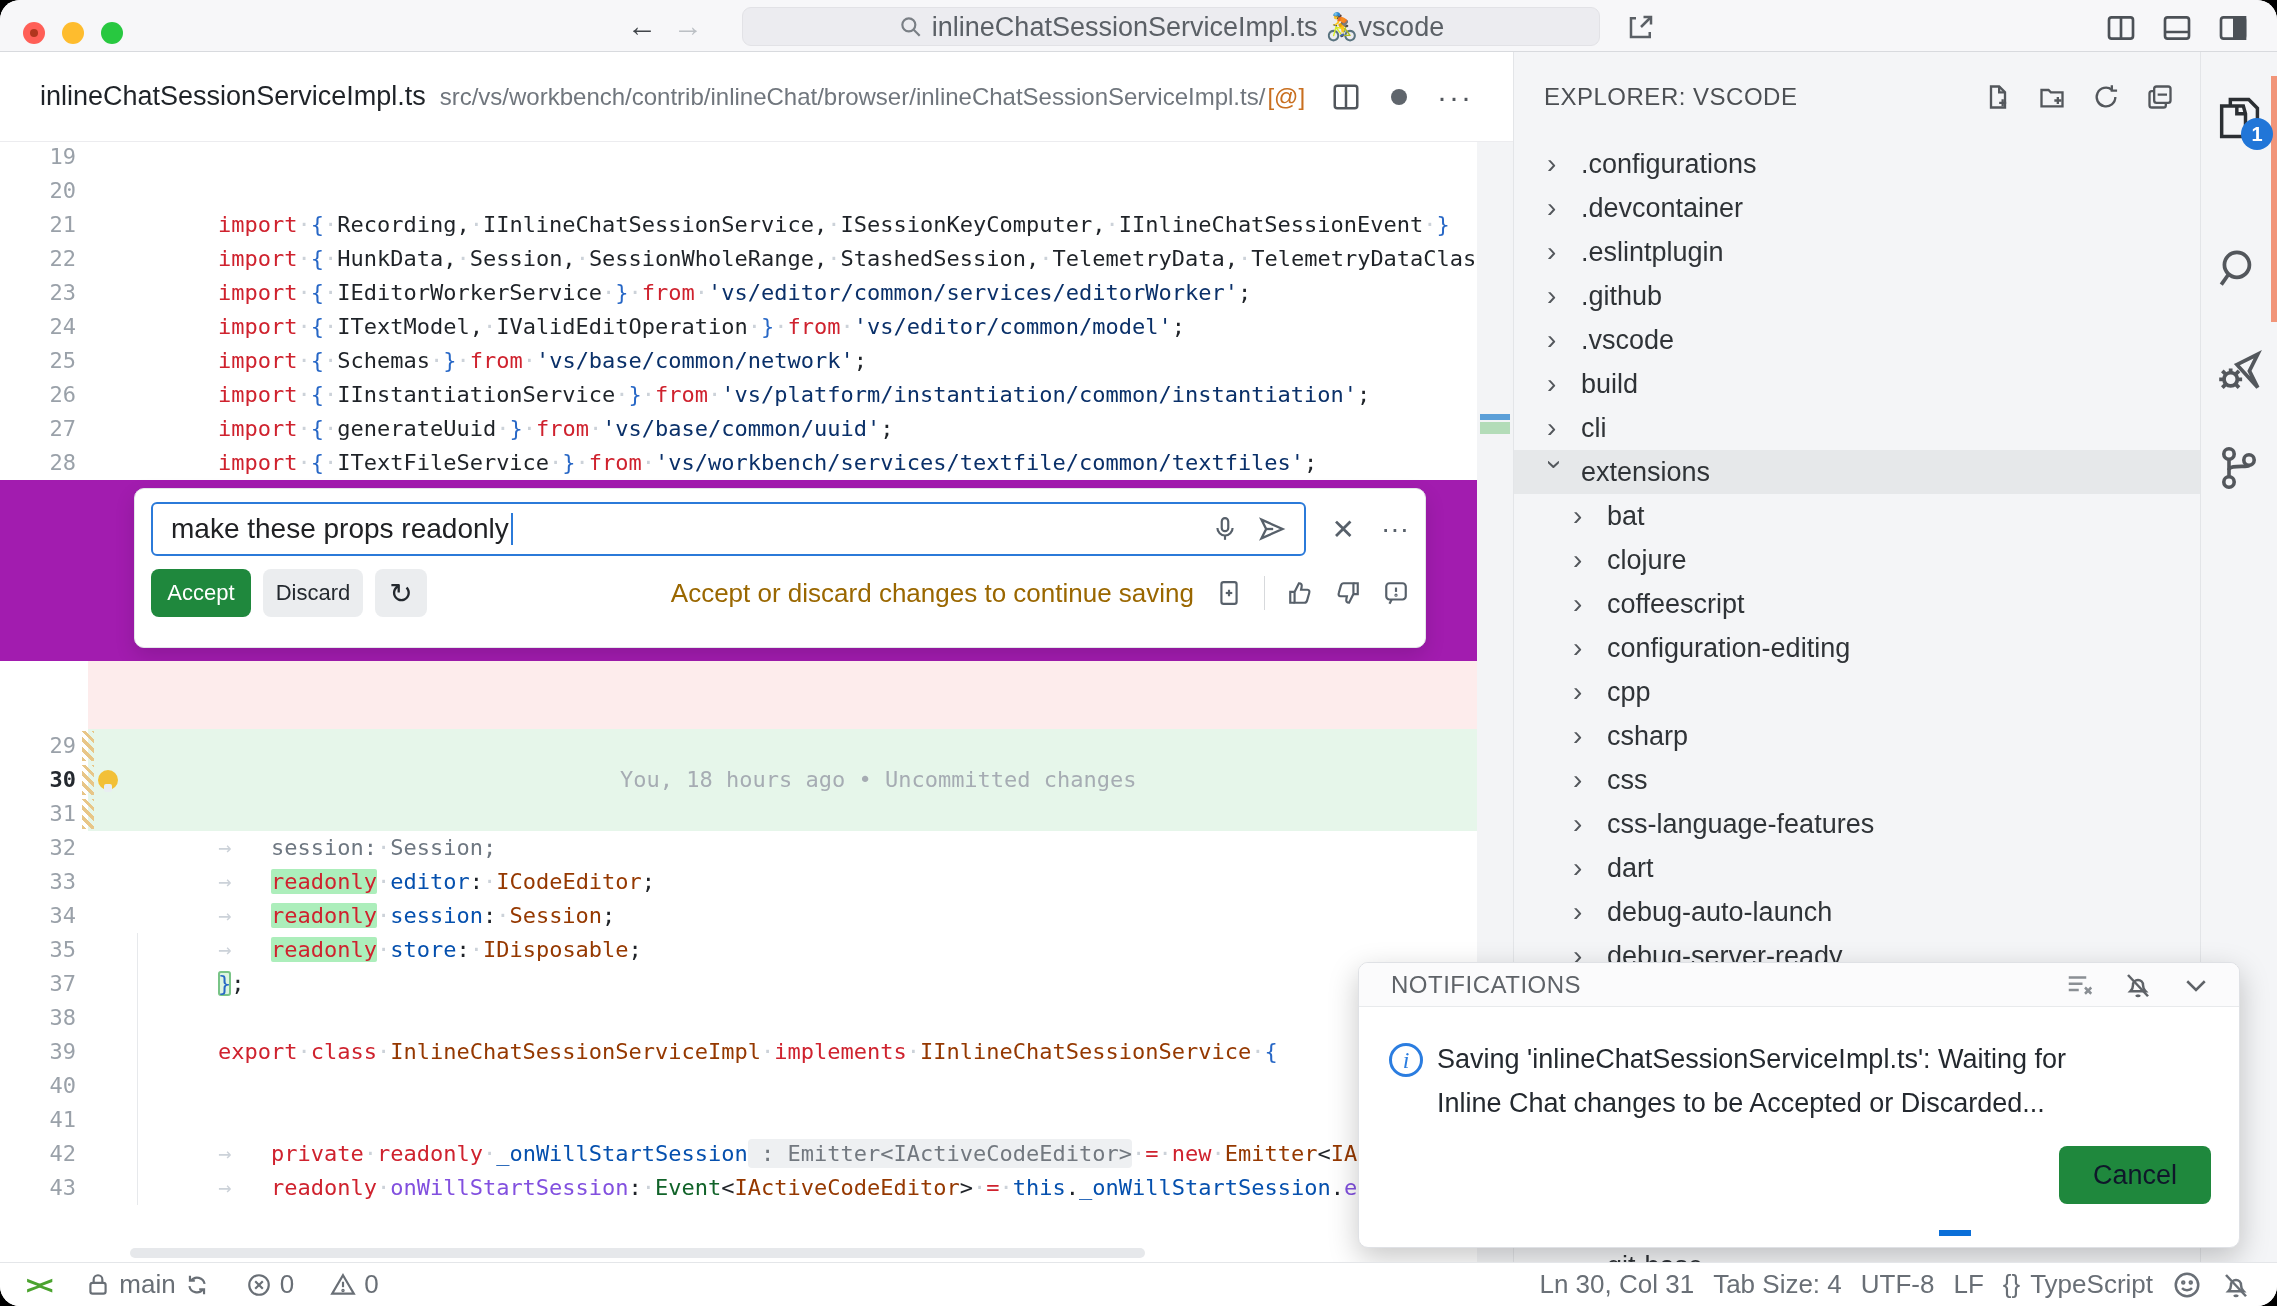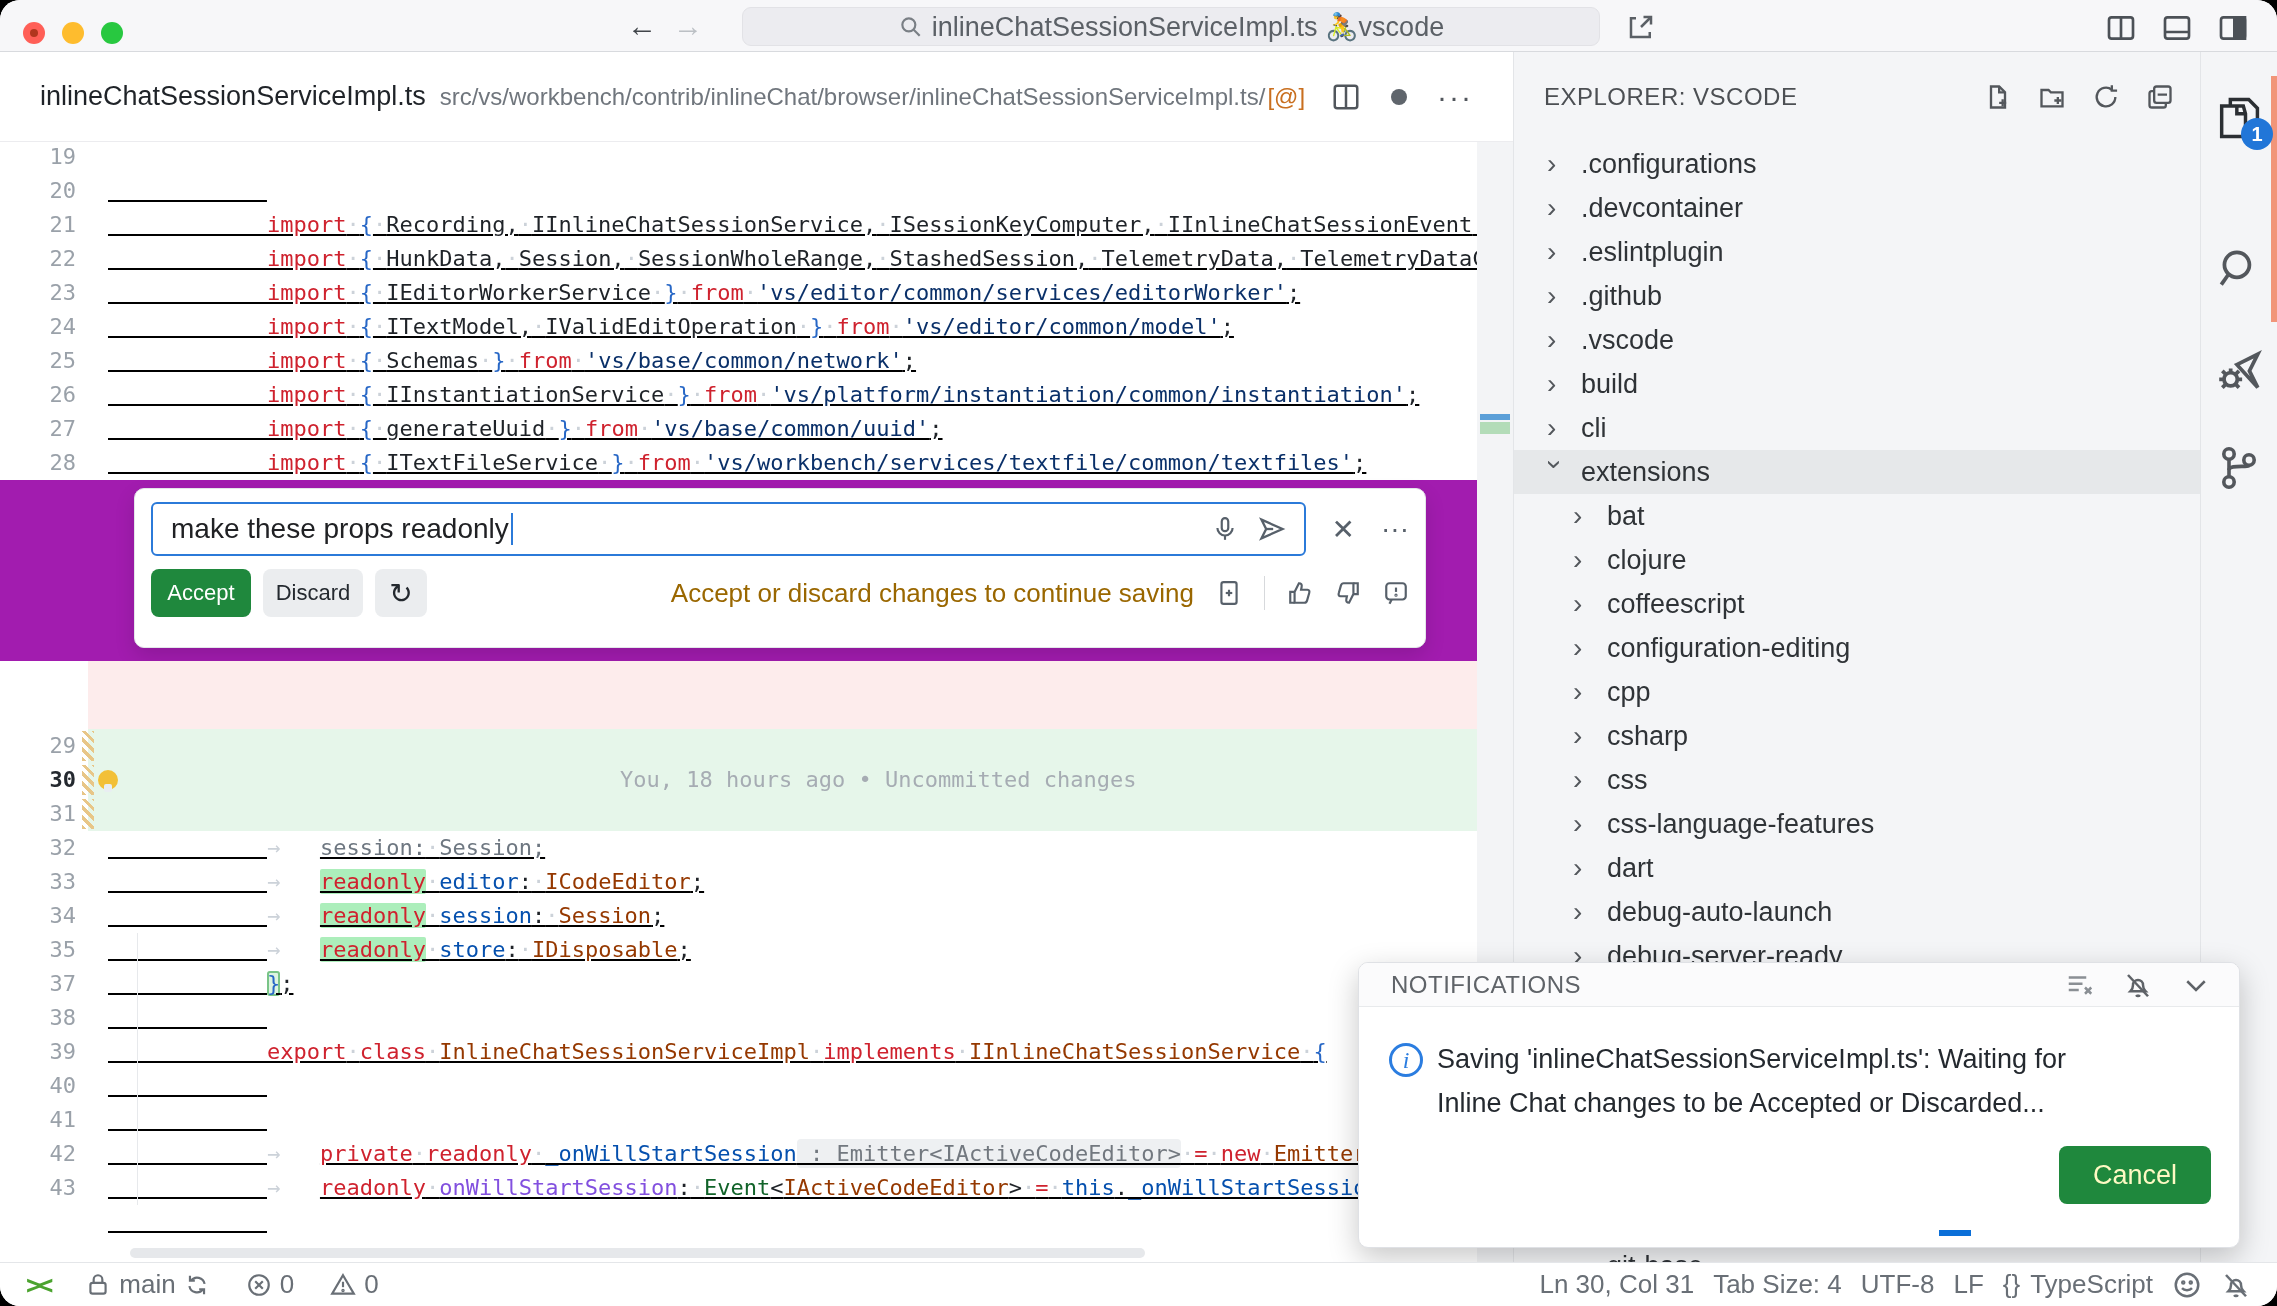--- a/index.html
+++ b/index.html
@@ -26,21 +26,21 @@
   .tab-filename{margin-left:40px;font-size:27px;color:#1f2328;}
   .tab-path{margin-left:14px;font-size:24px;color:#70767d;white-space:nowrap;}
   .crumb-sym{margin-left:2px;font-size:24px;color:#c96f1f;}
   .tab-actions{margin-left:auto;margin-right:40px;display:flex;align-items:center;gap:30px;color:#51565c;}
   .mod-dot{width:16px;height:16px;border-radius:50%;background:#5f656c;}
   .ellipsis{font-size:30px;letter-spacing:2px;color:#51565c;}
 
   
   .editor{position:absolute;left:0;top:142px;width:1513px;height:1120px;background:#fff;overflow:hidden;font-family:"DejaVu Sans Mono","Liberation Mono",monospace;font-size:22px;}
   .codecol{position:absolute;left:0;top:-2px;width:1477px;}
-  .row{position:relative;height:34px;line-height:34px;white-space:pre;padding-left:108px;text-decoration:underline;}
+  .row{position:relative;height:34px;line-height:34px;white-space:pre;padding-left:59px;}
   .ln{position:absolute;left:0;top:0;width:76px;text-align:right;color:#9aa1a9;font-size:22px;}
   .row.cur .ln{color:#24292f;font-weight:bold;}
   .row.del{background:linear-gradient(to right,transparent 88px,#fdecec 88px);}
   .row.add{background:linear-gradient(to right,transparent 88px,#e6f6ea 88px);}
   .row.ig::before{content:'';position:absolute;left:137px;top:0;bottom:0;border-left:1px solid #e7e9ec;}
   .hatch{position:absolute;left:82px;top:2px;width:12px;height:30px;background:repeating-linear-gradient(45deg,#e8c687 0 3px,transparent 3px 7px);}
   .bulb{position:absolute;left:98px;top:7px;width:20px;height:20px;border-radius:50%;background:#f2c037;}
   .bulb::after{content:'';position:absolute;left:6px;top:14px;width:8px;height:8px;background:#e9eef2;border-radius:2px;}
   .blame{position:absolute;left:620px;top:0;color:#a6acb3;font-size:22px;}
   .tk-k{color:#cf222e;} .tk-t{color:#953800;} .tk-pr{color:#0550ae;} .tk-m{color:#8250df;}
@@ -94,21 +94,21 @@
   .accent-strip{position:absolute;left:70px;top:24px;width:7px;height:246px;background:#f19579;}
 
   
   .notif{position:absolute;left:1358px;top:962px;width:882px;height:286px;background:#fff;border:1px solid #dfe1e5;border-radius:10px;box-shadow:0 10px 30px rgba(0,0,0,.22);overflow:hidden;}
   .notif-head{height:44px;border-bottom:1px solid #e8eaec;display:flex;align-items:center;background:#fbfbfc;}
   .notif-title{margin-left:32px;font-size:24px;color:#5f6368;letter-spacing:.5px;}
   .notif-actions{margin-left:auto;margin-right:28px;display:flex;gap:28px;color:#5f6368;align-items:center;}
   .notif-body{position:relative;height:229px;}
   .info-ic{position:absolute;left:30px;top:36px;width:34px;height:34px;border:3px solid #2b7de0;border-radius:50%;color:#2b7de0;font-size:24px;display:flex;align-items:center;justify-content:center;font-style:italic;font-family:"Liberation Serif",serif;}
   .notif-msg{position:absolute;left:78px;top:30px;width:700px;font-size:27px;line-height:44px;color:#24292f;}
-  .cancel-btn{position:absolute;right:28px;bottom:32px;width:152px;height:58px;background:#1f883d;color:#fef9c3;font-size:27px;border-radius:8px;display:flex;align-items:center;justify-content:center;}
+  .cancel-btn{position:absolute;right:28px;bottom:32px;width:152px;height:58px;background:#1f883d;color:#0f172a;font-size:27px;border-radius:8px;display:flex;align-items:center;justify-content:center;}
   .notif-progress{position:absolute;left:580px;bottom:0;width:32px;height:6px;background:#0b6fd8;}
 
   
   .statusbar{position:absolute;left:0;top:1262px;width:2277px;height:44px;background:#fff;border-top:1px solid #e4e6e9;display:flex;align-items:center;font-size:26px;color:#696f76;}
   .sb-left{display:flex;align-items:center;gap:0;}
   .remote{margin-left:26px;color:#4ba32e;font-family:"DejaVu Sans Mono",monospace;font-weight:bold;font-size:26px;letter-spacing:-4px;}
   .sb-item{display:flex;align-items:center;gap:8px;margin-left:36px;}
   .sb-right{margin-left:auto;display:flex;align-items:center;gap:19px;margin-right:26px;}
   svg{display:block;}
 </style>

